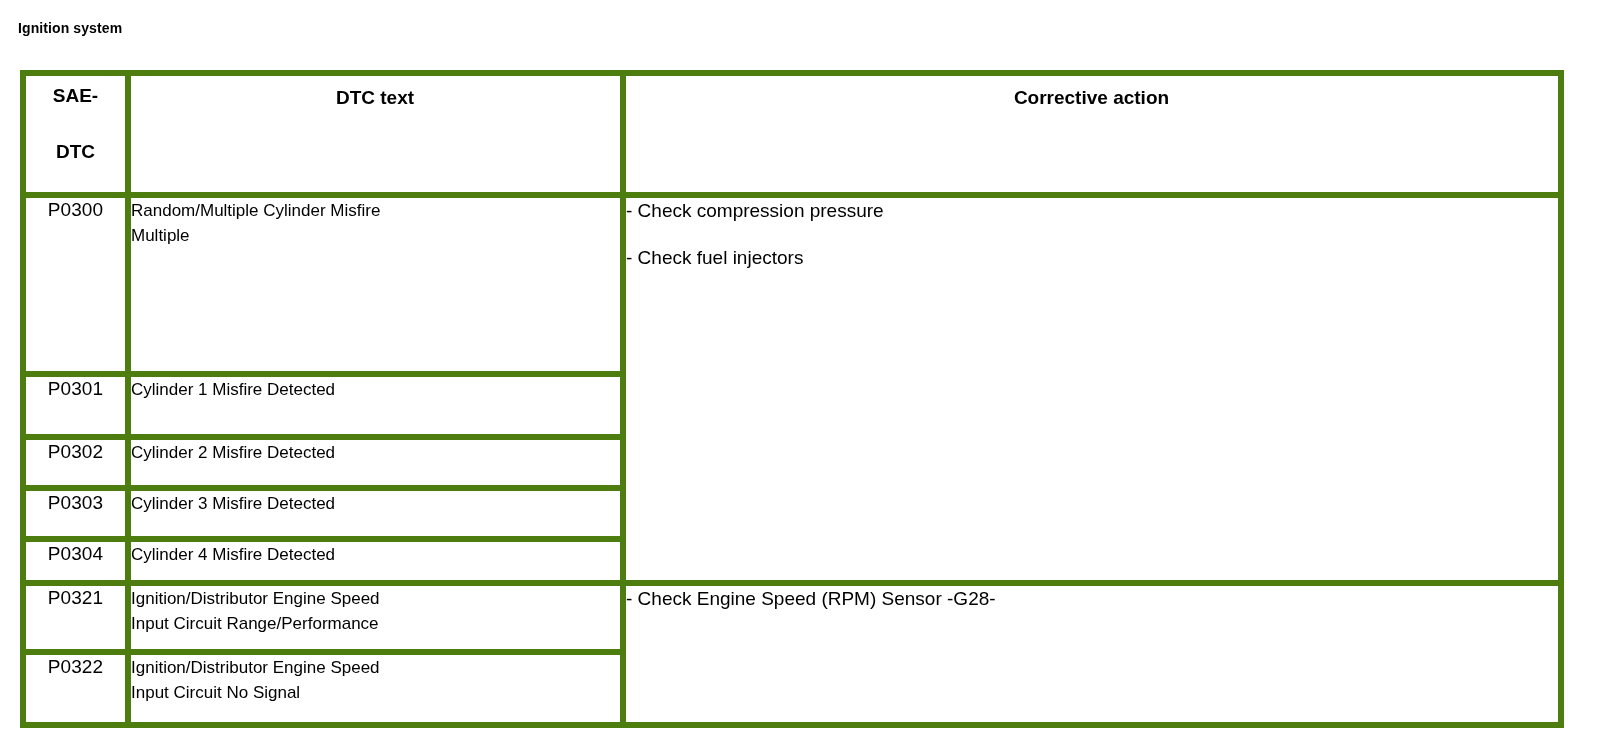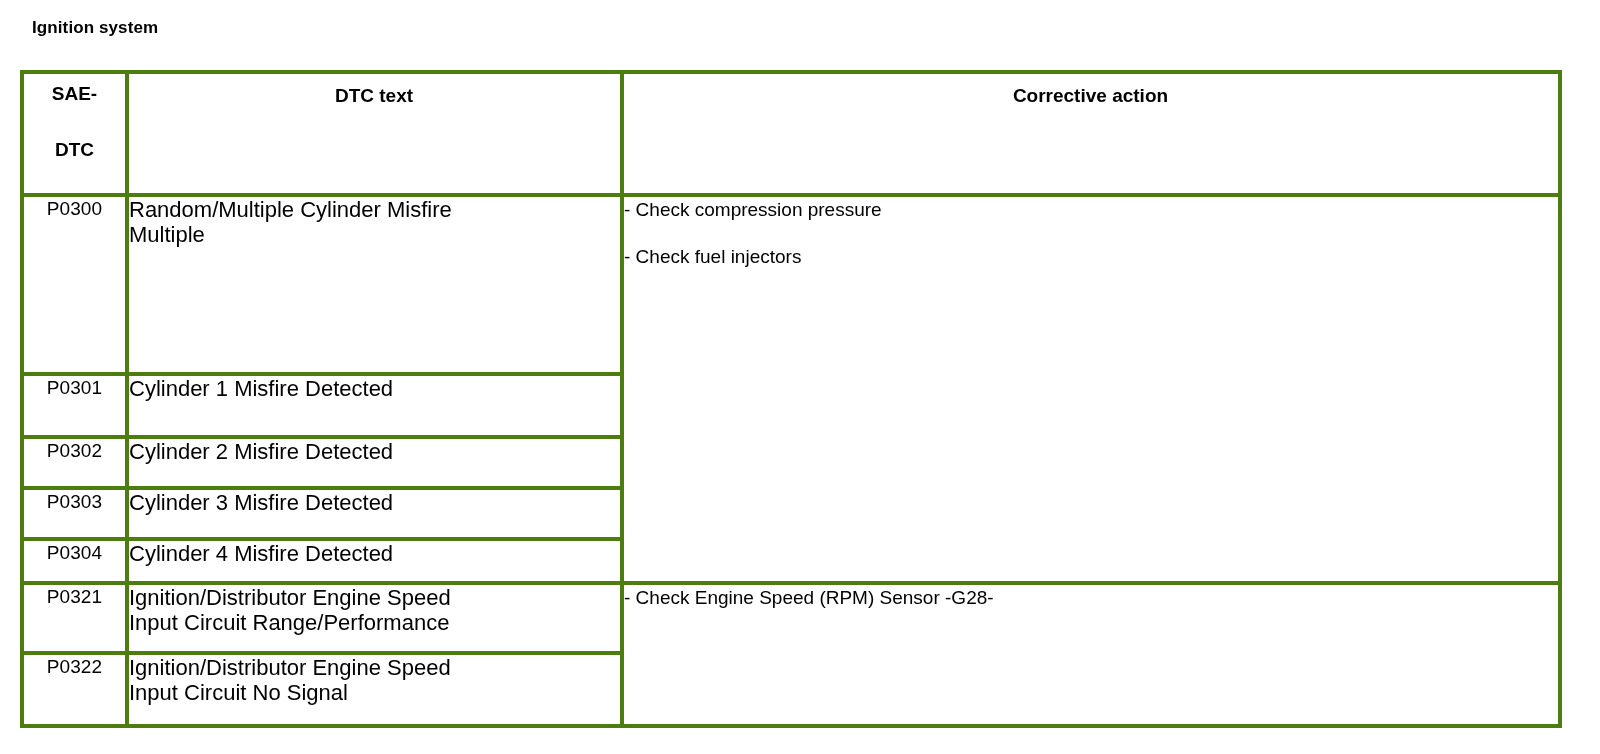--- a/index.html
+++ b/index.html
@@ -13,41 +13,41 @@
   }
   #page {
     position: relative;
     width: 1600px;
     height: 754px;
     background: #ffffff;
   }
 
   #page-title {
     position: absolute;
-    left: 32px;
+    left: 18px;
     top: 18px;
-    font-size: 17px;
+    font-size: 14px;
     font-weight: bold;
     letter-spacing: 0.1px;
     line-height: 20px;
     white-space: nowrap;
   }
 
   #dtc-table {
     position: absolute;
     left: 20px;
     top: 70px;
     width: 1538px;
     height: 658px;
     border-collapse: collapse;
     table-layout: fixed;
     background: #ffffff;
   }
   #dtc-table td, #dtc-table th {
-    border: 4px solid #4d7c0f;
+    border: 6px solid #4d7c0f;
     padding: 0;
     vertical-align: top;
     background: #ffffff;
   }
 
   
   col.c-sae   { width: 105px; }
   col.c-text  { width: 495px; }
   col.c-corr  { width: 938px; }
 
@@ -72,21 +72,21 @@
   
   .sae-cell {
     font-size: 19px;
     line-height: 23px;
     padding: 9px 0 0 8px;
     white-space: nowrap;
     letter-spacing: 0.1px;
     text-align: center;
   }
   .text-cell {
-    font-size: 22px;
+    font-size: 17px;
     line-height: 25px;
     padding: 8px 6px 0 10px;
   }
   .text-cell .line { display: block; white-space: nowrap; }
 
   .corr-cell {
     font-size: 19px;
     line-height: 25px;
     padding: 0 6px 0 13px;
   }

